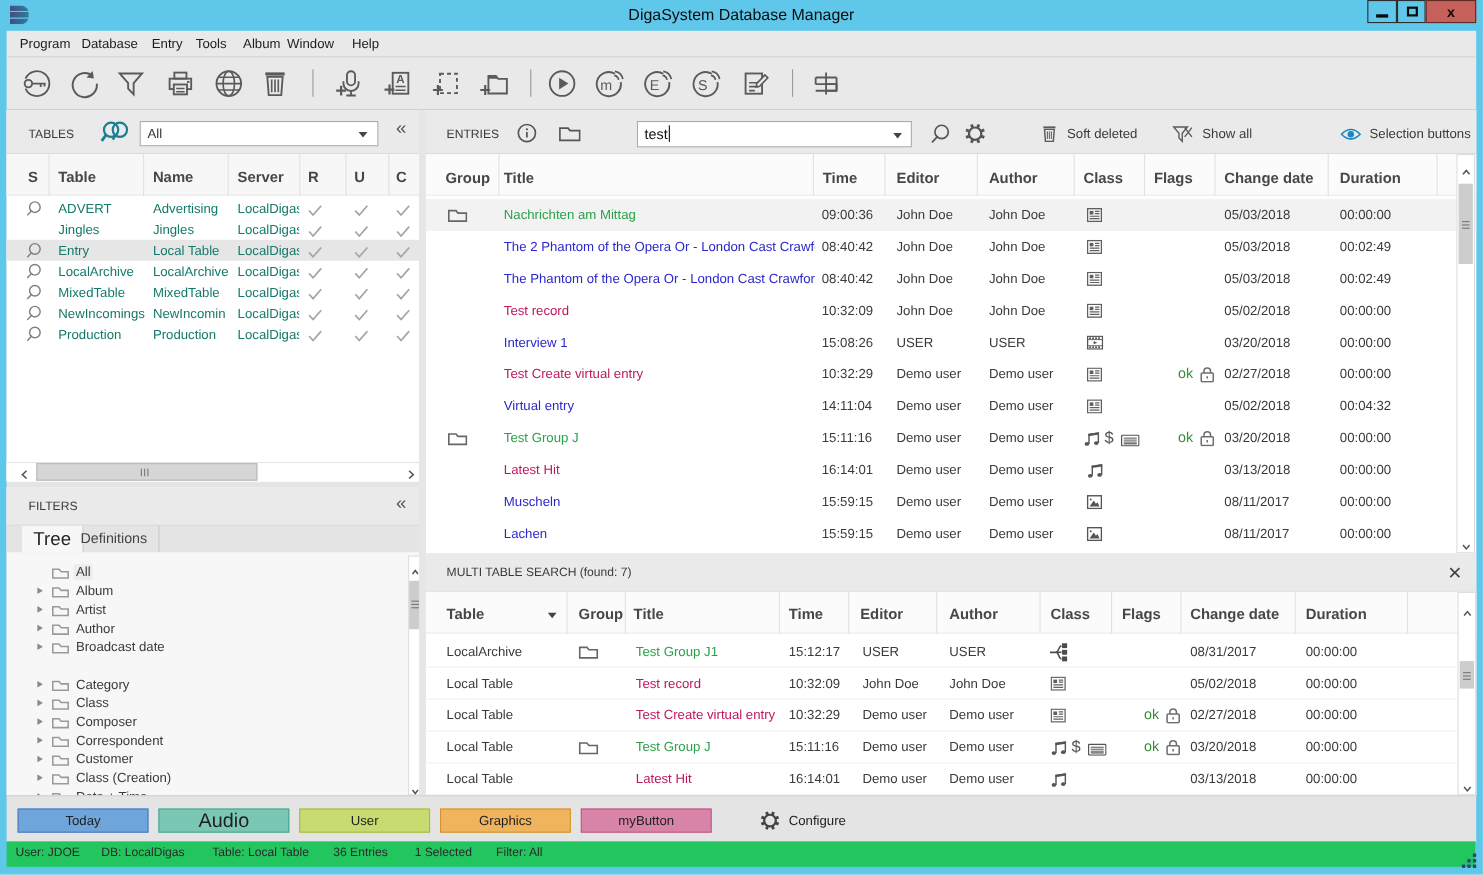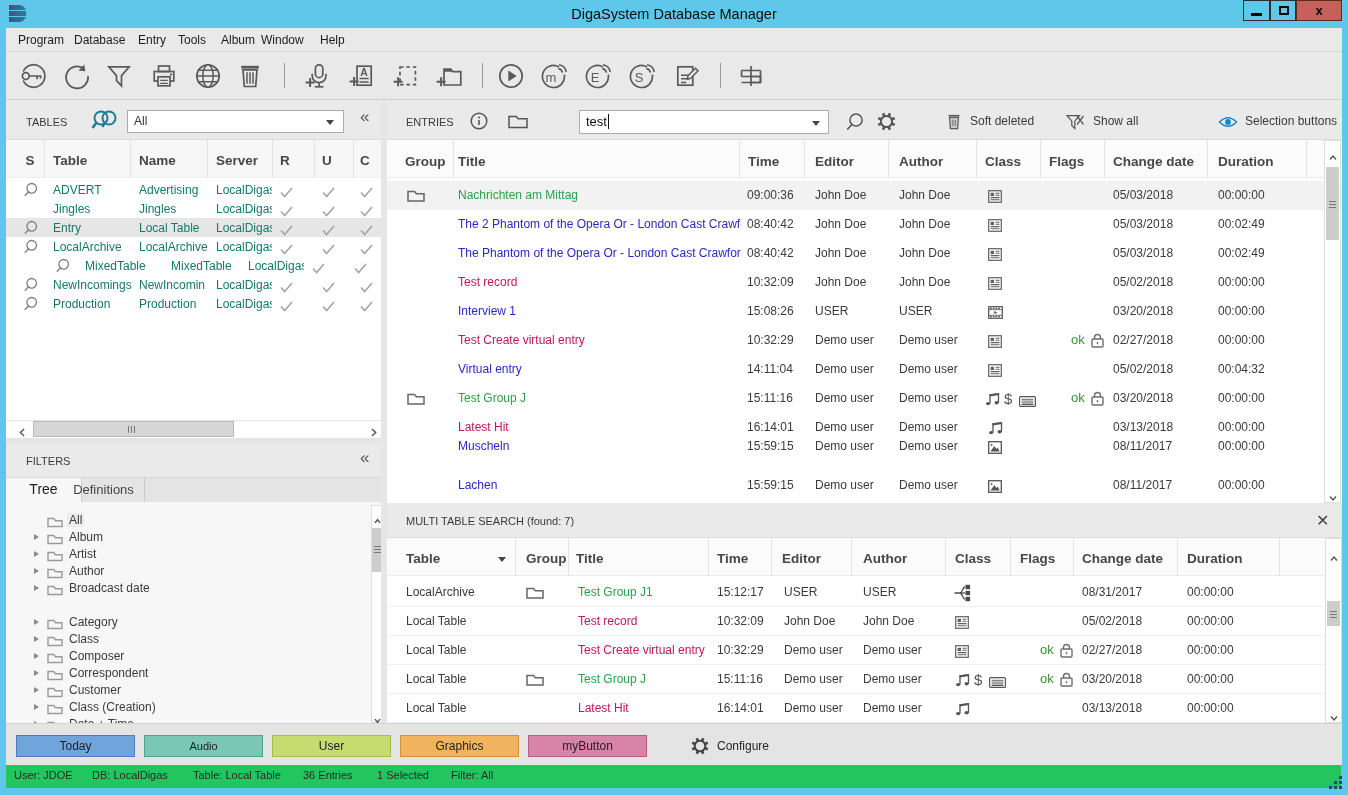--- a/index.html
+++ b/index.html
@@ -222,21 +222,21 @@
 <div class="abs" style="left:274px;top:4px;"><svg width="13" height="11" viewBox="0 0 13 11" style="">
           <path d="M1 5.5 L4.6 9.5 L12 1" fill="none" stroke="#a3a3a3" stroke-width="1.5"></path>
         </svg></div>
 <div class="abs" style="left:316px;top:4px;"><svg width="13" height="11" viewBox="0 0 13 11" style="">
           <path d="M1 5.5 L4.6 9.5 L12 1" fill="none" stroke="#a3a3a3" stroke-width="1.5"></path>
         </svg></div>
 <div class="abs" style="left:354px;top:4px;"><svg width="13" height="11" viewBox="0 0 13 11" style="">
           <path d="M1 5.5 L4.6 9.5 L12 1" fill="none" stroke="#a3a3a3" stroke-width="1.5"></path>
         </svg></div>
 </div>
-<div class="abs" style="left:0;top:156px;width:375px;height:19px;margin-left:32px;">
+<div class="abs" style="left:0;top:156px;width:375px;height:19px;">
 <div class="abs" style="left:17px;top:2px;"><svg width="15" height="15" viewBox="0 0 15 15" style="">
           <circle cx="8.7" cy="6.3" r="4.8" fill="none" stroke="#7e7e7e" stroke-width="1.3"></circle>
           <path d="M6.0 9.3 L1.7999999999999998 13.8" stroke="#7e7e7e" stroke-width="1.3"></path>
         </svg></div>
 <div class="abs cell teal" style="left:47px;top:3px;width:86px;">MixedTable</div>
 <div class="abs cell teal" style="left:133px;top:3px;width:76px;">MixedTable</div>
 <div class="abs cell teal" style="left:210px;top:3px;width:56px;">LocalDigas</div>
 <div class="abs" style="left:274px;top:4px;"><svg width="13" height="11" viewBox="0 0 13 11" style="">
           <path d="M1 5.5 L4.6 9.5 L12 1" fill="none" stroke="#a3a3a3" stroke-width="1.5"></path>
         </svg></div>
@@ -295,21 +295,21 @@
           <path d="M3.8499999999999996 2 L7.699999999999999 5.5 L3.8499999999999996 9" fill="none" stroke="#555" stroke-width="1.4"></path>
         </svg></div>
 </div>
 </div>
 <div class="abs" style="left:6px;top:443px;width:375px;height:280px;background:#f7f7f7;">
 <div class="abs" style="left:0;top:0;width:375px;height:35px;background:#eaeaea;border-bottom:1px solid #d8d8d8;">
 <div class="abs hdrlbl" style="left:20px;top:12px;">FILTERS</div>
 <div class="abs" style="left:354px;top:5px;font-size:17px;color:#555;">«</div>
 </div>
 <div class="abs" style="left:0;top:35px;width:375px;height:24px;background:#e4e4e4;">
-<div class="abs" style="left:0;top:0;width:76px;height:24px;background:#f7f7f7;border-right:1px solid #c9c9c9;text-align:center;font-size:14px;color:#222;line-height:23px;">Tree</div>
+<div class="abs" style="left:14px;top:0;width:56px;height:24px;background:#f7f7f7;border-right:1px solid #c9c9c9;text-align:center;font-size:17px;color:#222;line-height:23px;">Tree</div>
 <div class="abs" style="left:57px;top:0;width:82px;height:24px;border-right:1px solid #c9c9c9;text-align:center;font-size:13px;color:#444;line-height:23px;">Definitions</div>
 </div>
 <div class="abs" style="left:0;top:69px;width:360px;height:17px;">
 <div class="abs" style="left:41px;top:2px;"><svg width="16" height="12" viewBox="0 0 16 12" style="">
           <path d="M1 10.48 V2.5 H6.72 l1.8 2.2 H15 V10.48 Z" fill="none" stroke="#9a9a9a" stroke-width="1.4"></path>
         </svg></div>
 <div class="abs cell" style="left:61px;top:1px;background:#ececec;padding:0 2px;">All</div>
 </div>
 <div class="abs" style="left:0;top:86px;width:360px;height:17px;">
 <div class="abs" style="left:28px;top:5px;width:0;height:0;border-top:3.8px solid transparent;border-bottom:3.8px solid transparent;border-left:5px solid #8a8a8a;"></div>
@@ -610,21 +610,21 @@
 <div class="abs cell" style="left:512px;top:7px;">Demo user</div>
 <div class="abs" style="left:601px;top:8px;"><svg width="16" height="14" viewBox="0 0 16 14" style="">
           <ellipse cx="3.1" cy="11.6" rx="2.1" ry="1.7" fill="#555"></ellipse>
           <ellipse cx="11.6" cy="10.8" rx="2.1" ry="1.7" fill="#555"></ellipse>
           <path d="M5 11.6 V3 L13.5 1.8 V10.8" stroke="#555" stroke-width="1.3" fill="none"></path>
           <path d="M4.4 3.4 L14 2" stroke="#555" stroke-width="2.2"></path>
         </svg></div>
 <div class="abs cell" style="left:726px;top:7px;">03/13/2018</div>
 <div class="abs cell" style="left:831px;top:7px;">00:00:00</div>
 </div>
-<div class="abs" style="left:0;top:332px;width:955px;height:29px;">
+<div class="abs" style="left:0;top:342px;width:955px;height:29px;">
 <div class="abs cell blue" style="left:71px;top:7px;width:283px;">Muscheln</div>
 <div class="abs cell" style="left:360px;top:7px;">15:59:15</div>
 <div class="abs cell" style="left:428px;top:7px;">Demo user</div>
 <div class="abs cell" style="left:512px;top:7px;">Demo user</div>
 <div class="abs" style="left:601px;top:8px;"><svg width="14" height="13" viewBox="0 0 14 13" style="">
           <rect x="0.7" y="0.7" width="12.6" height="11.6" fill="none" stroke="#555" stroke-width="1.3"></rect>
           <circle cx="3.6" cy="4" r="0.9" fill="#555"></circle>
           <path d="M2.5 10.5 L6.3 5 L8.3 8 L9.7 6.5 L11.6 10.5 Z" fill="#555"></path>
         </svg></div>
 <div class="abs cell" style="left:726px;top:7px;">08/11/2017</div>
@@ -795,21 +795,21 @@
         <div class="abs" style="left:3px;top:16px;width:7px;height:1.3px;background:#777;"></div>
       </div>
 <div class="abs" style="left:3px;top:170px;"><svg width="10" height="10" viewBox="0 0 10 10" style="">
           <path d="M2 3.5 L5.0 7.0 L8 3.5" fill="none" stroke="#555" stroke-width="1.4"></path>
         </svg></div>
 </div>
 </div>
 <div class="abs" style="left:381px;top:100px;width:6px;height:623px;background:#e6e6e6;"></div>
 <div class="abs" style="left:6px;top:723px;width:1336px;height:42px;background:#e4e4e4;border-top:1px solid #d4d4d4;">
 <div class="abs" style="left:10px;top:11px;width:119px;height:22px;background:#6fa5db;border:1px solid #4a7dbd;text-align:center;font-size:12px;color:#1f1f1f;line-height:21px;">Today</div>
-<div class="abs" style="left:138px;top:11px;width:119px;height:22px;background:#7bc7b6;border:1px solid #4ba592;text-align:center;font-size:11px;color:#1f1f1f;line-height:21px;">Audio</div>
+<div class="abs" style="left:138px;top:11px;width:119px;height:22px;background:#7bc7b6;border:1px solid #4ba592;text-align:center;font-size:18px;color:#1f1f1f;line-height:21px;">Audio</div>
 <div class="abs" style="left:266px;top:11px;width:119px;height:22px;background:#c8db70;border:1px solid #a4bc43;text-align:center;font-size:12px;color:#1f1f1f;line-height:21px;">User</div>
 <div class="abs" style="left:394px;top:11px;width:119px;height:22px;background:#f0b45e;border:1px solid #d3942f;text-align:center;font-size:12px;color:#1f1f1f;line-height:21px;">Graphics</div>
 <div class="abs" style="left:522px;top:11px;width:119px;height:22px;background:#d884a8;border:1px solid #bb5c87;text-align:center;font-size:12px;color:#1f1f1f;line-height:21px;">myButton</div>
 <div class="abs" style="left:685px;top:13px;"><svg width="18" height="18" viewBox="0 0 18 18" style="">
         <line x1="14.0" y1="11.1" x2="16.8" y2="12.2" stroke="#444" stroke-width="2.6"></line>
         <line x1="11.1" y1="14.0" x2="12.2" y2="16.8" stroke="#444" stroke-width="2.6"></line>
         <line x1="6.9" y1="14.0" x2="5.8" y2="16.8" stroke="#444" stroke-width="2.6"></line>
         <line x1="4.0" y1="11.1" x2="1.2" y2="12.2" stroke="#444" stroke-width="2.6"></line>
         <line x1="4.0" y1="6.9" x2="1.2" y2="5.8" stroke="#444" stroke-width="2.6"></line>
         <line x1="6.9" y1="4.0" x2="5.8" y2="1.2" stroke="#444" stroke-width="2.6"></line>

